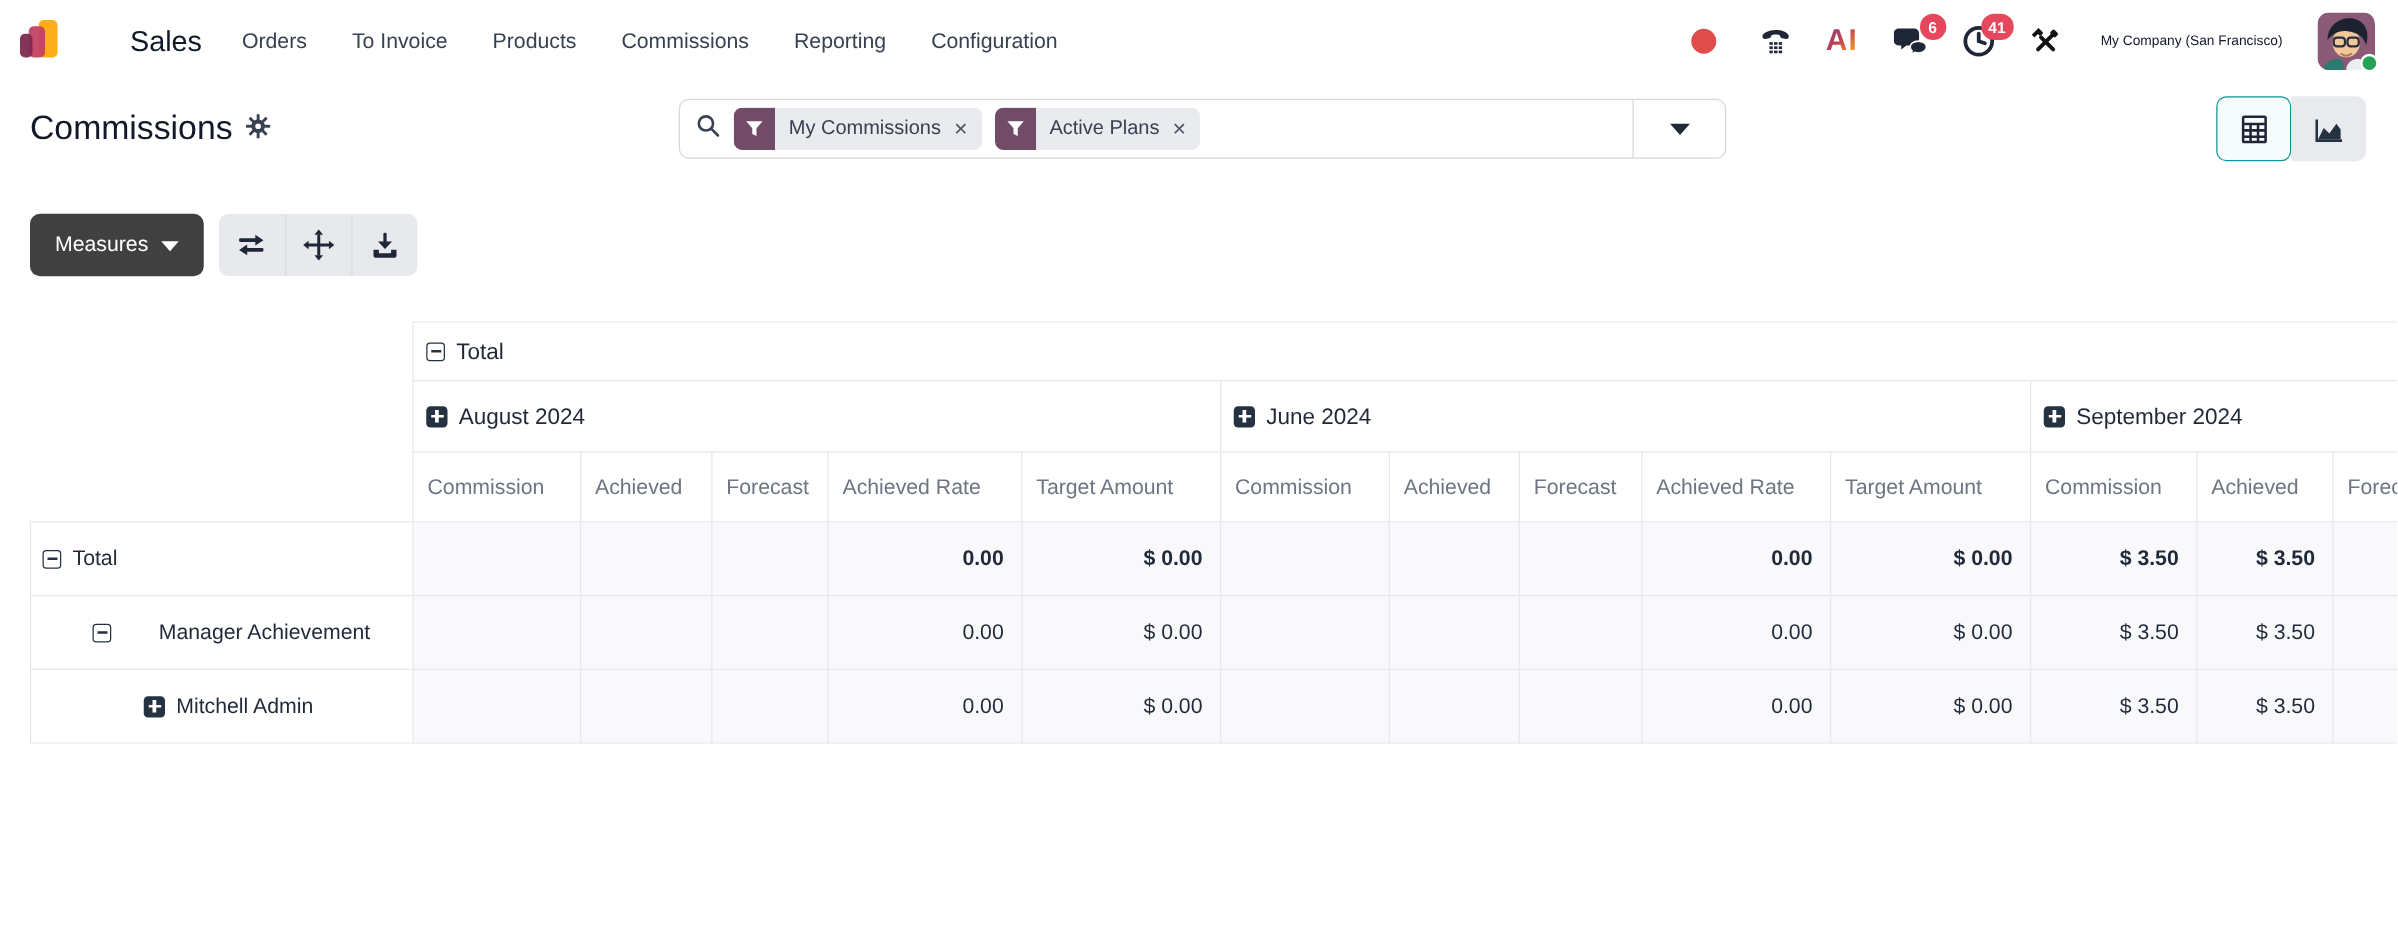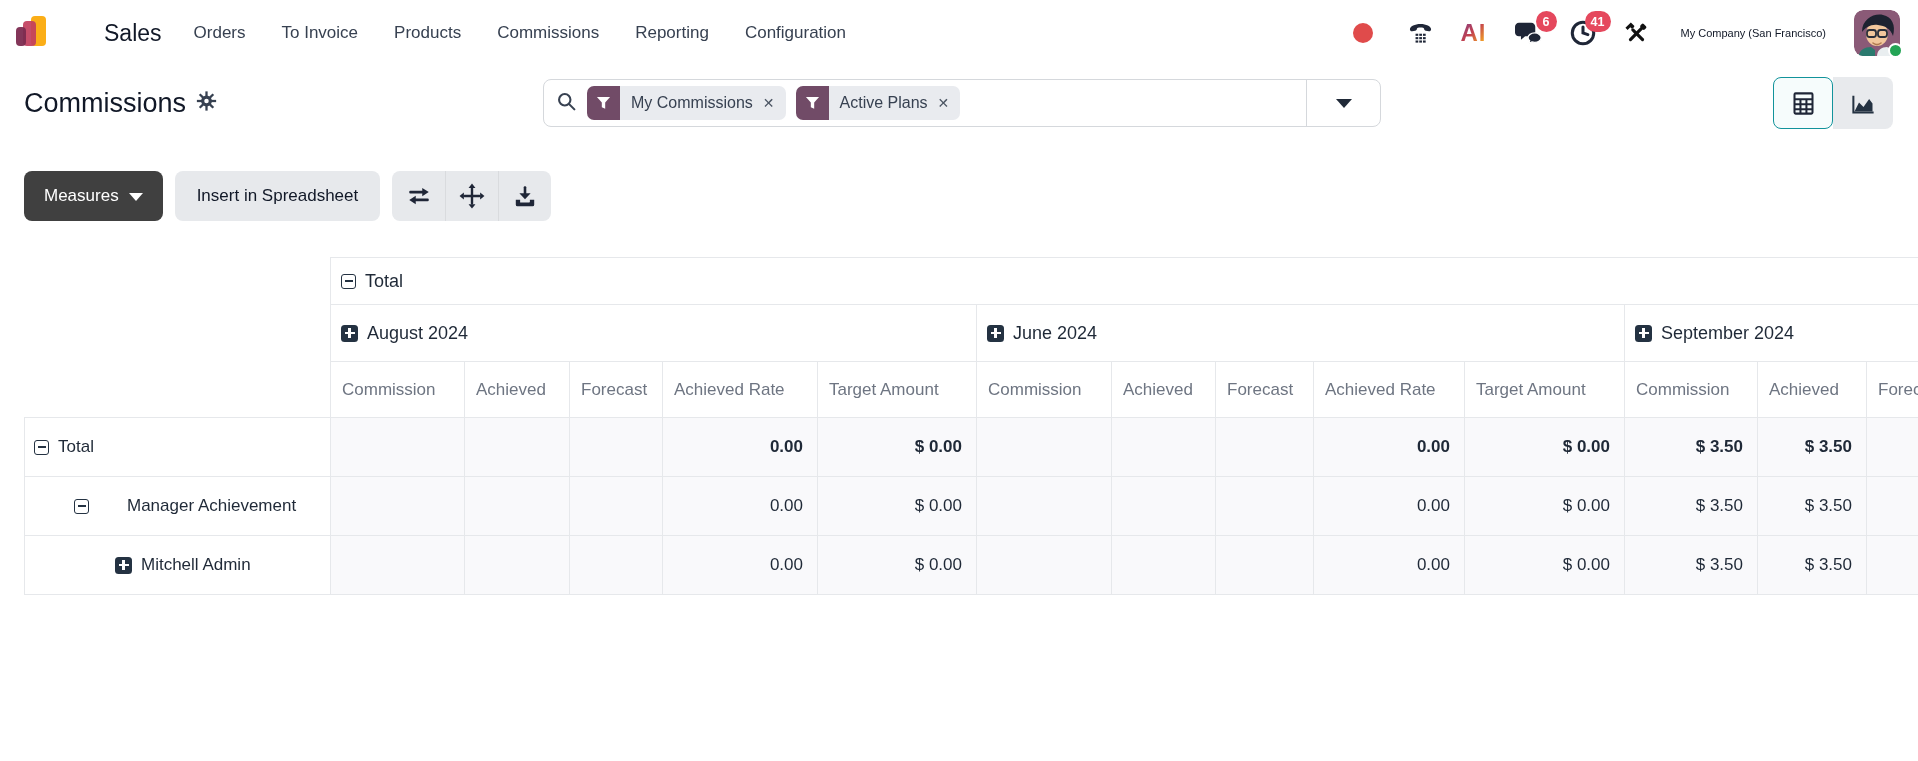--- a/index.html
+++ b/index.html
@@ -247,23 +247,20 @@
         <path d="M3 5v15h18" stroke="#243242" stroke-width="1.8" fill="none"></path>
       </svg>
     </div>
   </div>
 </div>
 
 <div class="toolbar">
   <div class="btn btn-measures">
     <span>Measures</span>
     <span class="measures-caret"></span>
-  </div>
-  <div class="btn btn-secondary">
-    <span>Insert in Spreadsheet</span>
   </div>
   <div class="icon-group">
     <div class="icon-btn">
       <svg width="26" height="26" viewBox="0 0 24 24" fill="#1f2637">
         <rect x="3" y="7.1" width="13" height="2.6" rx="1"></rect>
         <polygon points="15,4.5 21,8.4 15,12.3"></polygon>
         <rect x="8" y="14.3" width="13" height="2.6" rx="1"></rect>
         <polygon points="9,11.7 3,15.6 9,19.5"></polygon>
       </svg>
     </div>

